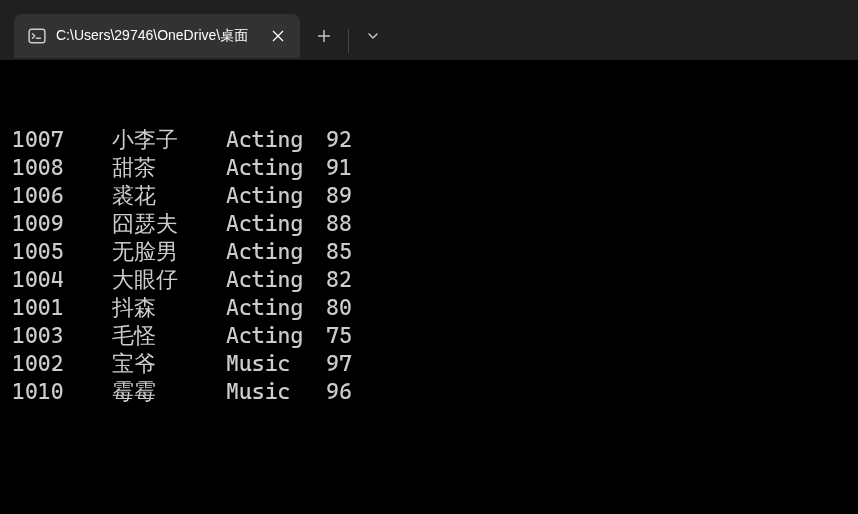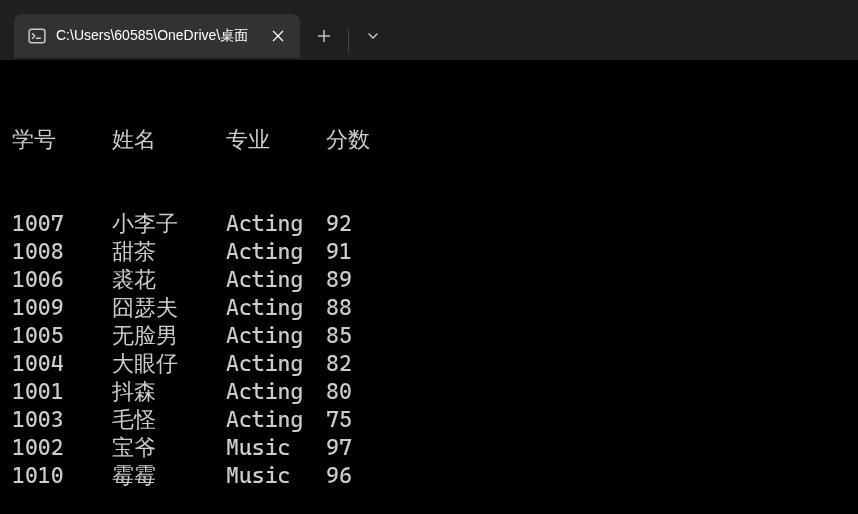--- a/index.html
+++ b/index.html
@@ -104,21 +104,21 @@
 
 <div class="titlebar">
   <div class="tab">
     <span class="tab-icon">
       <svg viewBox="0 0 16 16" fill="none">
         <rect x="1" y="2" width="14" height="12" rx="2" stroke="#ccc" stroke-width="1.3"></rect>
         <path d="M4 6 L6 8 L4 10" stroke="#ccc" stroke-width="1.3" stroke-linecap="round" stroke-linejoin="round"></path>
         <line x1="7.5" y1="10" x2="11" y2="10" stroke="#ccc" stroke-width="1.3" stroke-linecap="round"></line>
       </svg>
     </span>
-    <span class="tab-title">C:\Users\60585\OneDrive\桌面</span>
+    <span class="tab-title">C:\Users\29746\OneDrive\桌面</span>
     <span class="tab-close">
       <svg width="12" height="12" viewBox="0 0 12 12">
         <line x1="1" y1="1" x2="11" y2="11" stroke="#fff" stroke-width="1.2"></line>
         <line x1="11" y1="1" x2="1" y2="11" stroke="#fff" stroke-width="1.2"></line>
       </svg>
     </span>
   </div>
   <div class="titlebar-btn">
     <svg width="14" height="14" viewBox="0 0 14 14">
       <line x1="7" y1="1" x2="7" y2="13" stroke="#ccc" stroke-width="1.4"></line>
@@ -127,19 +127,18 @@
   </div>
   <div class="divider"></div>
   <div class="titlebar-btn">
     <svg width="14" height="14" viewBox="0 0 14 14">
       <path d="M3 5 L7 9 L11 5" stroke="#ccc" stroke-width="1.4" fill="none" stroke-linecap="round" stroke-linejoin="round"></path>
     </svg>
   </div>
 </div>
 
 <div class="terminal">
-  <div class="row"><span class="col-id">学号</span><span class="col-name">姓名</span><span class="col-major">专业</span><span class="col-score">分数</span></div>
   <div id="rows-container"><div class="row"><span class="col-id">1007</span><span class="col-name">小李子</span><span class="col-major">Acting</span><span class="col-score">92</span></div><div class="row"><span class="col-id">1008</span><span class="col-name">甜茶</span><span class="col-major">Acting</span><span class="col-score">91</span></div><div class="row"><span class="col-id">1006</span><span class="col-name">裘花</span><span class="col-major">Acting</span><span class="col-score">89</span></div><div class="row"><span class="col-id">1009</span><span class="col-name">囧瑟夫</span><span class="col-major">Acting</span><span class="col-score">88</span></div><div class="row"><span class="col-id">1005</span><span class="col-name">无脸男</span><span class="col-major">Acting</span><span class="col-score">85</span></div><div class="row"><span class="col-id">1004</span><span class="col-name">大眼仔</span><span class="col-major">Acting</span><span class="col-score">82</span></div><div class="row"><span class="col-id">1001</span><span class="col-name">抖森</span><span class="col-major">Acting</span><span class="col-score">80</span></div><div class="row"><span class="col-id">1003</span><span class="col-name">毛怪</span><span class="col-major">Acting</span><span class="col-score">75</span></div><div class="row"><span class="col-id">1002</span><span class="col-name">宝爷</span><span class="col-major">Music</span><span class="col-score">97</span></div><div class="row"><span class="col-id">1010</span><span class="col-name">霉霉</span><span class="col-major">Music</span><span class="col-score">96</span></div></div>
   
   
   
   
 </div>
 
 </body></html>

